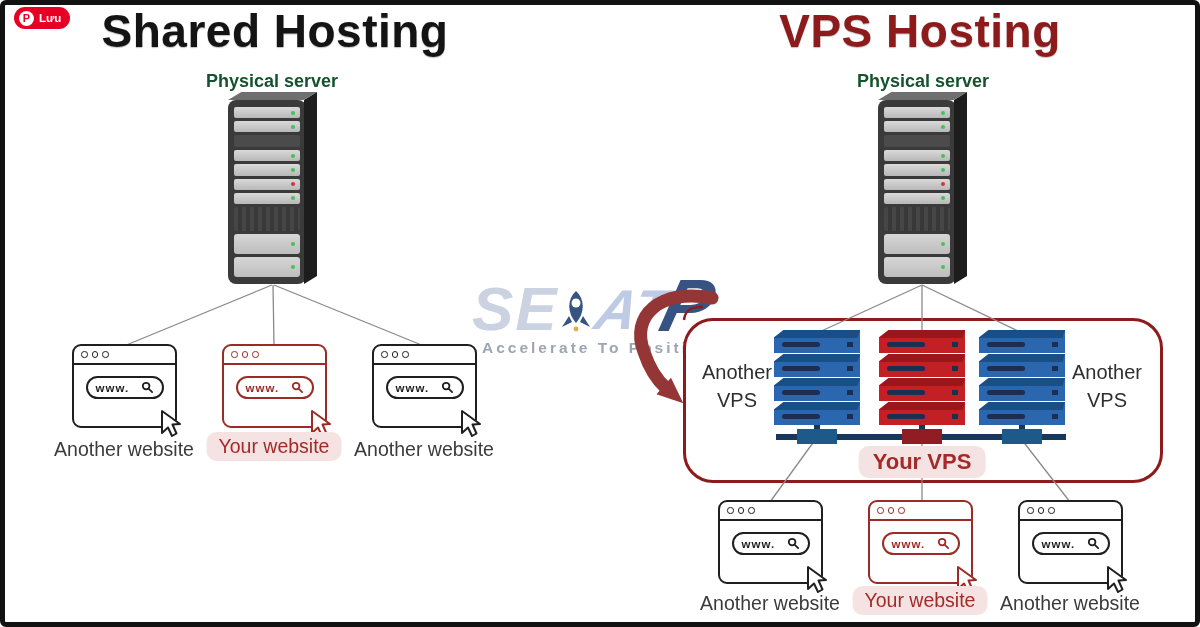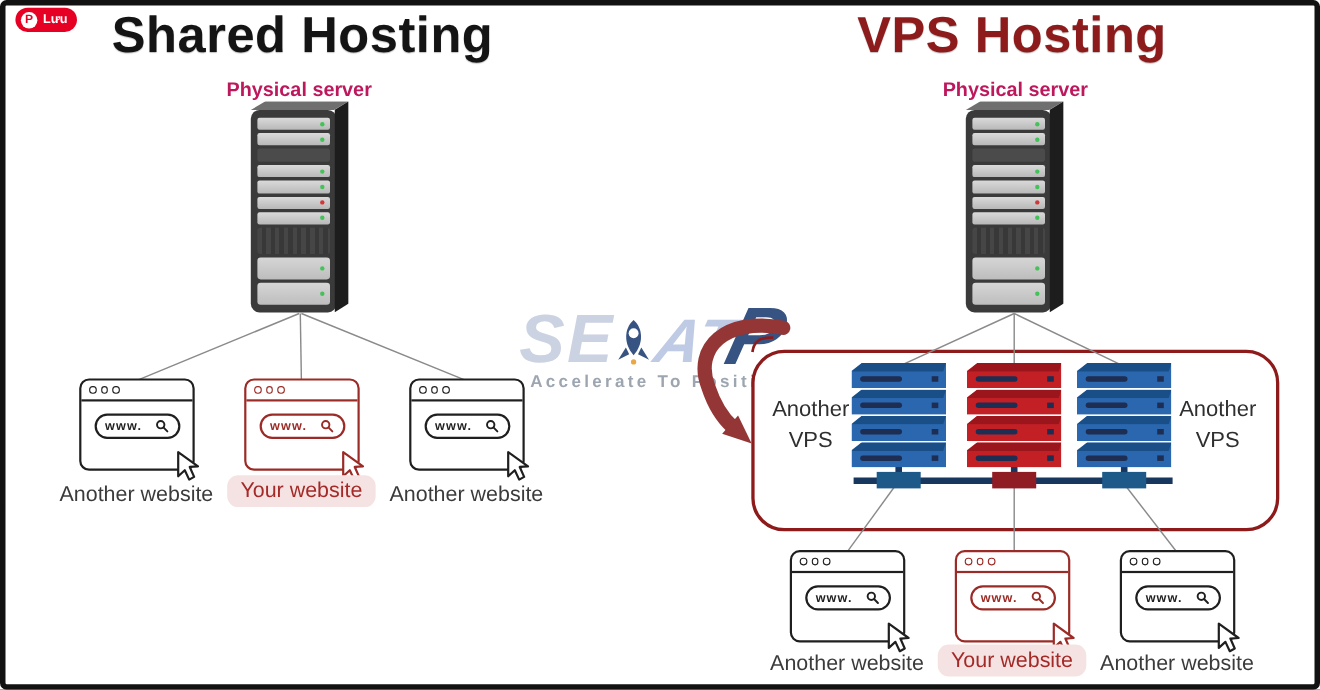--- a/index.html
+++ b/index.html
@@ -12,21 +12,21 @@
   body{width:1200px;height:627px;background:#000;position:relative;overflow:hidden;
        font-family:"Liberation Sans",sans-serif;}
   .canvas{position:absolute;inset:0;background:#fff;}
   .frame{position:absolute;inset:0;border:5px solid #121212;border-radius:6px;z-index:9;pointer-events:none;}
 
   
   .title{position:absolute;top:4px;font-size:46px;font-weight:bold;letter-spacing:.5px;
          text-align:center;z-index:4;text-shadow:0 1px 1px rgba(0,0,0,.25);}
   #title-left{left:0;width:550px;color:var(--title-black);}
   #title-right{left:640px;width:560px;color:var(--title-red);}
-  .sublabel{position:absolute;top:71px;width:200px;font-size:18px;font-weight:bold;color:#be185d;
+  .sublabel{position:absolute;top:71px;width:200px;font-size:18px;font-weight:bold;color:#14532d;
             text-align:center;z-index:4;}
 
   
   .tower{position:absolute;top:100px;width:78px;height:184px;background:#3a3a3a;border-radius:8px;
          padding:7px 6px;box-sizing:border-box;display:flex;flex-direction:column;gap:3px;z-index:4;}
   .t-side{position:absolute;left:76px;top:-8px;width:13px;height:192px;background:#1d1d1d;
           clip-path:polygon(0 4.2%,100% 0,100% 95.8%,0 100%);}
   .t-top{position:absolute;left:0;top:-8px;width:89px;height:8px;background:#6f6f6f;
          clip-path:polygon(0 100%,15% 0,100% 0,85% 100%);}
   .r-slat{flex:1;background:linear-gradient(#dadada,#b8b8b8);border-radius:2px;position:relative;}
@@ -163,20 +163,21 @@
       <div class="r-slat r-red"></div>
       <div class="r-slat"></div>
       <div class="r-vent"></div>
       <div class="r-unit"></div>
       <div class="r-unit"></div>
     </div>
 
   <div class="vpsbox"></div>
   <div class="sideLabel" style="left:687px;">Another VPS</div>
   <div class="sideLabel" style="left:1057px;">Another VPS</div>
+  <div class="yourvps">Your VPS</div>
 
   <div class="pinbtn">
     <span class="pincircle">P</span>
     <span class="pinlabel">Lưu</span>
   </div>
 
   <div class="frame"></div>
 <div class="stack" style="left: 774px;">
       <div class="unit" style="background: rgb(42, 103, 174);">
         <div class="utop" style="background:#1a4e87"></div>

